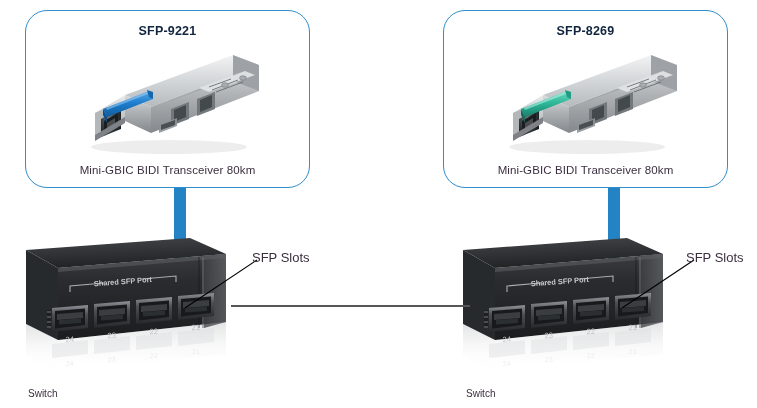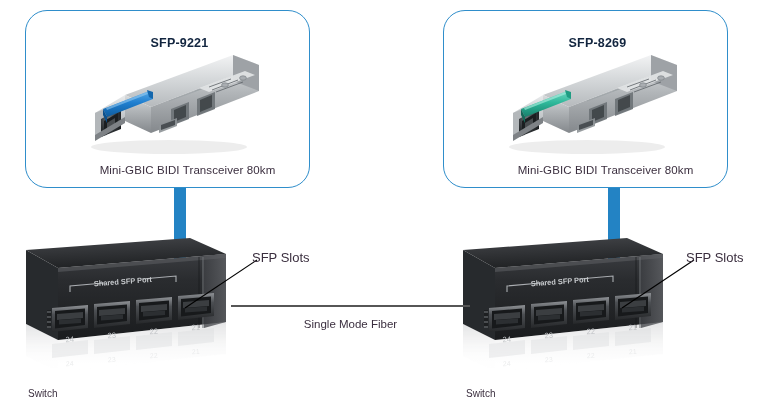--- a/index.html
+++ b/index.html
@@ -26,39 +26,37 @@
     border: 1.6px solid #2f8ecb;
     border-radius: 22px;
     background: #ffffff;
   }
   #callout-left  { left: 25px;  top: 10px; width: 285px; height: 178px; }
   #callout-right { left: 443px; top: 10px; width: 285px; height: 178px; }
 
   .callout-title {
     position: absolute;
     top: 13px;
-    left: 12px;
+    left: 0;
     width: 100%;
     text-align: center;
     font-size: 12.5px;
     font-weight: bold;
     color: #12253f;
     letter-spacing: 0.2px;
-    margin-top: 12px;
   }
   .callout-caption {
     position: absolute;
     bottom: 11px;
     left: 0;
     width: 100%;
     text-align: center;
     font-size: 11.5px;
     color: #3b2f3f;
     letter-spacing: 0.1px;
-    margin-left: 20px;
   }
 
   
   .sfp-art {
     position: absolute;
     left: 50%;
     transform: translateX(-50%);
     top: 36px;
   }
 
@@ -497,18 +495,17 @@
     <line x1="2" y1="50" x2="74" y2="2" stroke="#000000" stroke-width="1.1"></line>
   </svg>
   <svg class="leader" id="leader-right" width="76" height="52" viewBox="0 0 76 52">
     <line x1="2" y1="50" x2="74" y2="2" stroke="#000000" stroke-width="1.1"></line>
   </svg>
 
   <div class="slot-label" id="slots-label-left">SFP Slots</div>
   <div class="slot-label" id="slots-label-right">SFP Slots</div>
 
   <div id="fiber-line"></div>
-  <div id="fiber-label">Single Mode Fiber</div>
 
   <div class="device-caption" id="switch-caption-left">Switch</div>
   <div class="device-caption" id="switch-caption-right">Switch</div>
 
 </div>
 
 </body></html>

